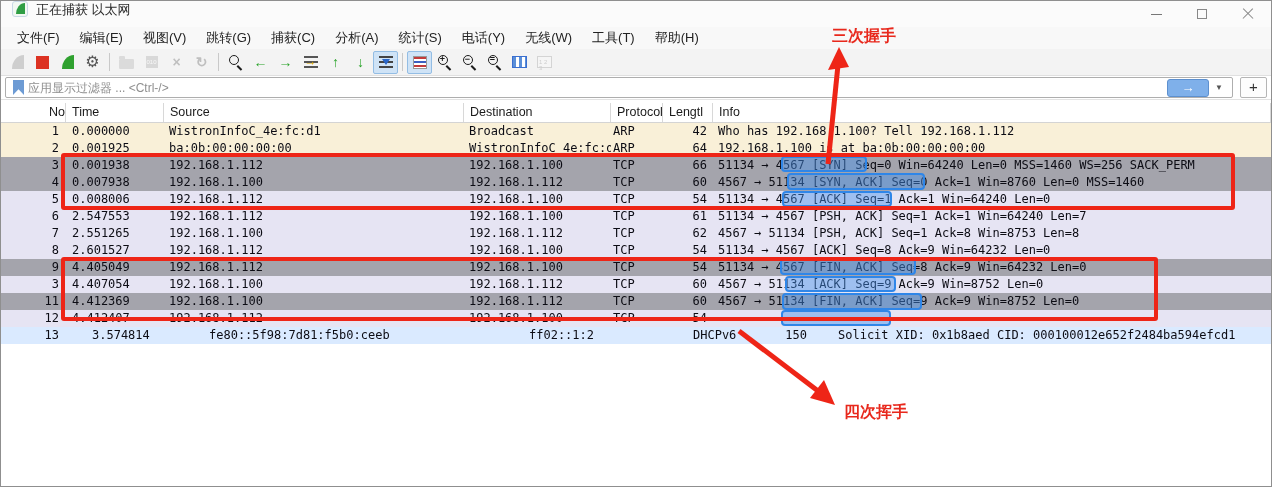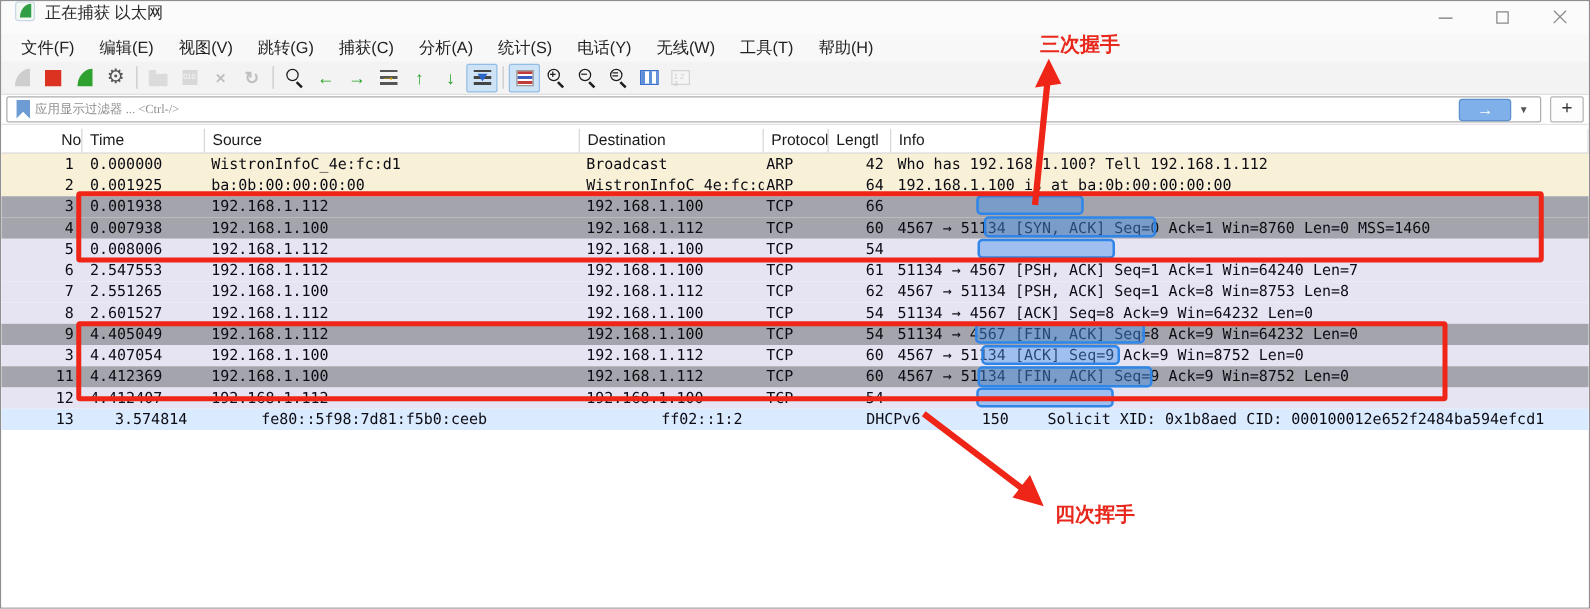--- a/index.html
+++ b/index.html
@@ -72,22 +72,22 @@
   .i-cols123::after { content:'1 2 3'; position:absolute; left:1px; top:2px; font-size:6px;
             color:#999; font-style:normal; }
 
   
   .filterbar { height:24px; display:flex; align-items:center; padding:0 4px; background:#fff;
                border-bottom:1px solid #e3e3e3; }
   .filter-box { flex:0 0 1228px; height:21px; border:1px solid #aeaeae; border-radius:2px;
                background:#fff; display:flex; align-items:center; padding:0 3px; }
   .bookmark { width:11px; height:15px; margin:0 4px;
               background:#6d9bd4; clip-path:polygon(0 0,100% 0,100% 100%,50% 62%,0 100%); }
-  .filter-input { flex:1; border:none; outline:none; font-size:10px; color:#3b82f6;
-              font-family:Liberation Serif, serif; background:transparent; }
+  .filter-input { flex:1; border:none; outline:none; font-size:12px; color:#3b82f6;
+              font-family:Liberation Sans, sans-serif; background:transparent; }
   .filter-input::placeholder { color:#8f8f8f; }
   .apply-btn { width:42px; height:18px; background:#7fb0ea; border:1px solid #5d90cf;
               border-radius:3px; color:#fff; font-weight:bold; font-size:13px; line-height:15px;
               text-align:center; margin-right:4px; }
   .apply-caret { font-size:8px; color:#555; padding:0 6px 0 2px; }
   .plus-btn { width:27px; height:21px; margin-left:7px; border:1px solid #b5b5b5; border-radius:2px;
               background:#fdfdfd; color:#333; font-size:15px; line-height:18px; text-align:center; }
 
   
   .packet-area { position:absolute; left:0; top:99px; right:0; bottom:0; background:#fff; }
@@ -272,37 +272,39 @@
           <div class="cell c5">64</div>
           <div class="cell c6">192.168.1.100 is at ba:0b:00:00:00:00</div>
         </div>
         <div class="grid-row prow row-gray">
           <div class="cell c0">3</div>
           <div class="cell c1">0.001938</div>
           <div class="cell c2">192.168.1.112</div>
           <div class="cell c3">192.168.1.100</div>
           <div class="cell c4">TCP</div>
           <div class="cell c5">66</div>
+          <div class="cell c6">51134 → 4567 [SYN] Seq=0 Win=64240 Len=0 MSS=1460 WS=256 SACK_PERM</div>
         </div>
         <div class="grid-row prow row-gray">
           <div class="cell c0">4</div>
           <div class="cell c1">0.007938</div>
           <div class="cell c2">192.168.1.100</div>
           <div class="cell c3">192.168.1.112</div>
           <div class="cell c4">TCP</div>
           <div class="cell c5">60</div>
           <div class="cell c6">4567 → 51134 [SYN, ACK] Seq=0 Ack=1 Win=8760 Len=0 MSS=1460</div>
         </div>
         <div class="grid-row prow row-tcp">
           <div class="cell c0">5</div>
           <div class="cell c1">0.008006</div>
           <div class="cell c2">192.168.1.112</div>
           <div class="cell c3">192.168.1.100</div>
           <div class="cell c4">TCP</div>
           <div class="cell c5">54</div>
+          <div class="cell c6">51134 → 4567 [ACK] Seq=1 Ack=1 Win=64240 Len=0</div>
         </div>
         <div class="grid-row prow row-tcp">
           <div class="cell c0">6</div>
           <div class="cell c1">2.547553</div>
           <div class="cell c2">192.168.1.112</div>
           <div class="cell c3">192.168.1.100</div>
           <div class="cell c4">TCP</div>
           <div class="cell c5">61</div>
           <div class="cell c6">51134 → 4567 [PSH, ACK] Seq=1 Ack=1 Win=64240 Len=7</div>
         </div>

